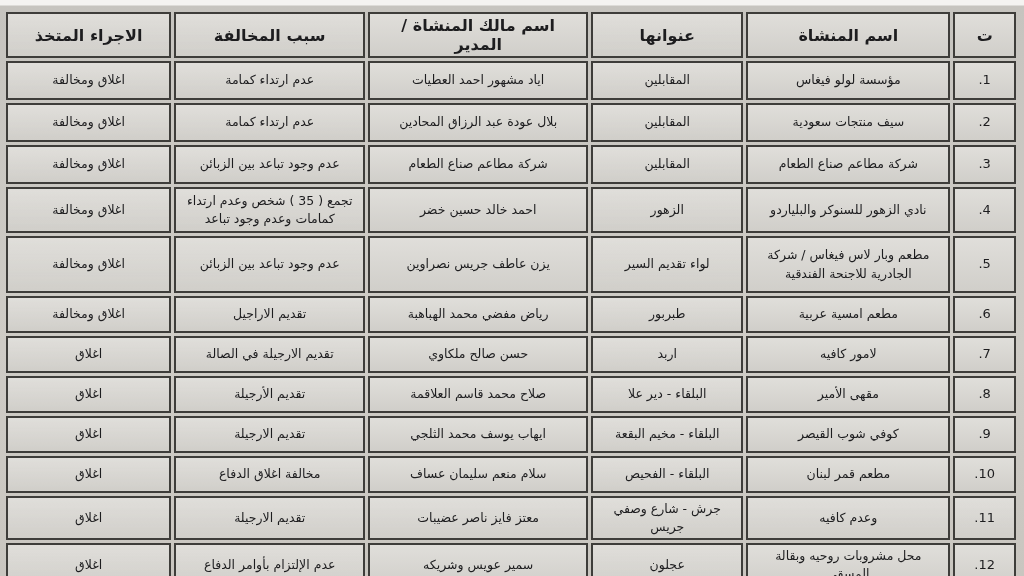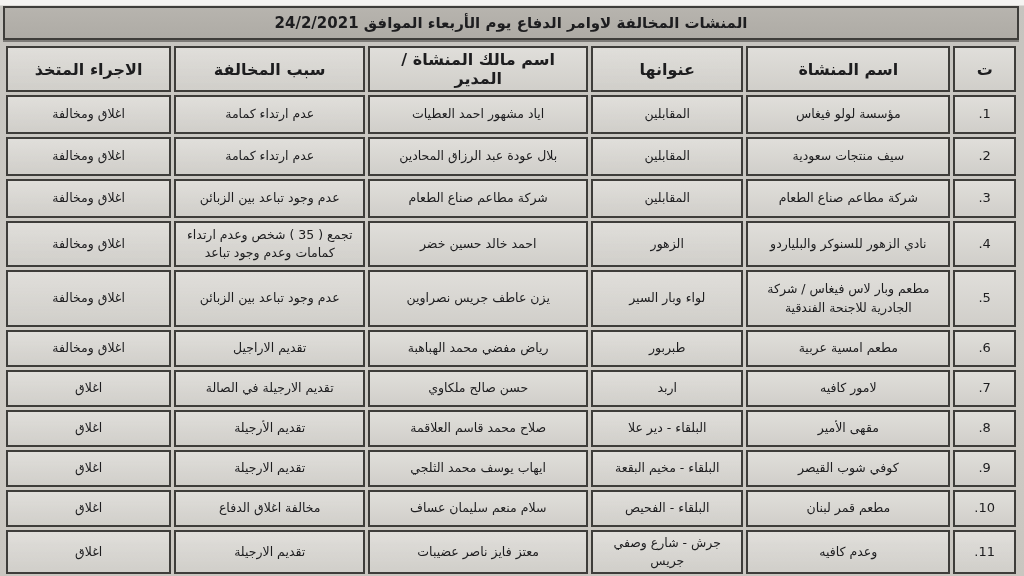--- a/index.html
+++ b/index.html
@@ -65,23 +65,20 @@
   tbody tr:nth-child(4){height:46px;}
   tbody tr:nth-child(5){height:57px;}
   td.num{direction:ltr;font-size:13px;}
 </style>
 </head>
 <body>
 
 <div class="photo">
   <div class="doc">
 
-    <div class="title-bar">
-      <span>المنشات المخالفة لاوامر الدفاع يوم الأربعاء الموافق 24/2/2021</span>
-    </div>
 
     <table>
       <colgroup>
         <col class="c-no">
           <col class="c-name">
           <col class="c-addr">
         <col class="c-owner">
           <col class="c-reason">
           <col class="c-action">
       </colgroup>
@@ -124,21 +121,21 @@
           <td class="num">.4</td>
           <td>نادي الزهور للسنوكر والبلياردو</td>
           <td>الزهور</td>
           <td>احمد خالد حسين خضر</td>
           <td>تجمع ( 35 ) شخص وعدم ارتداء كمامات وعدم وجود تباعد</td>
           <td>اغلاق ومخالفة</td>
         </tr>
         <tr>
           <td class="num">.5</td>
           <td>مطعم وبار لاس فيغاس / شركة الجادرية للاجنحة الفندقية</td>
-          <td>لواء وبار السير</td>
+          <td>لواء تقديم السير</td>
           <td>يزن عاطف جريس نصراوين</td>
           <td>عدم وجود تباعد بين الزبائن</td>
           <td>اغلاق ومخالفة</td>
         </tr>
         <tr>
           <td class="num">.6</td>
           <td>مطعم امسية عربية</td>
           <td>طبربور</td>
           <td>رياض مفضي محمد الهباهبة</td>
           <td>تقديم الاراجيل</td>

